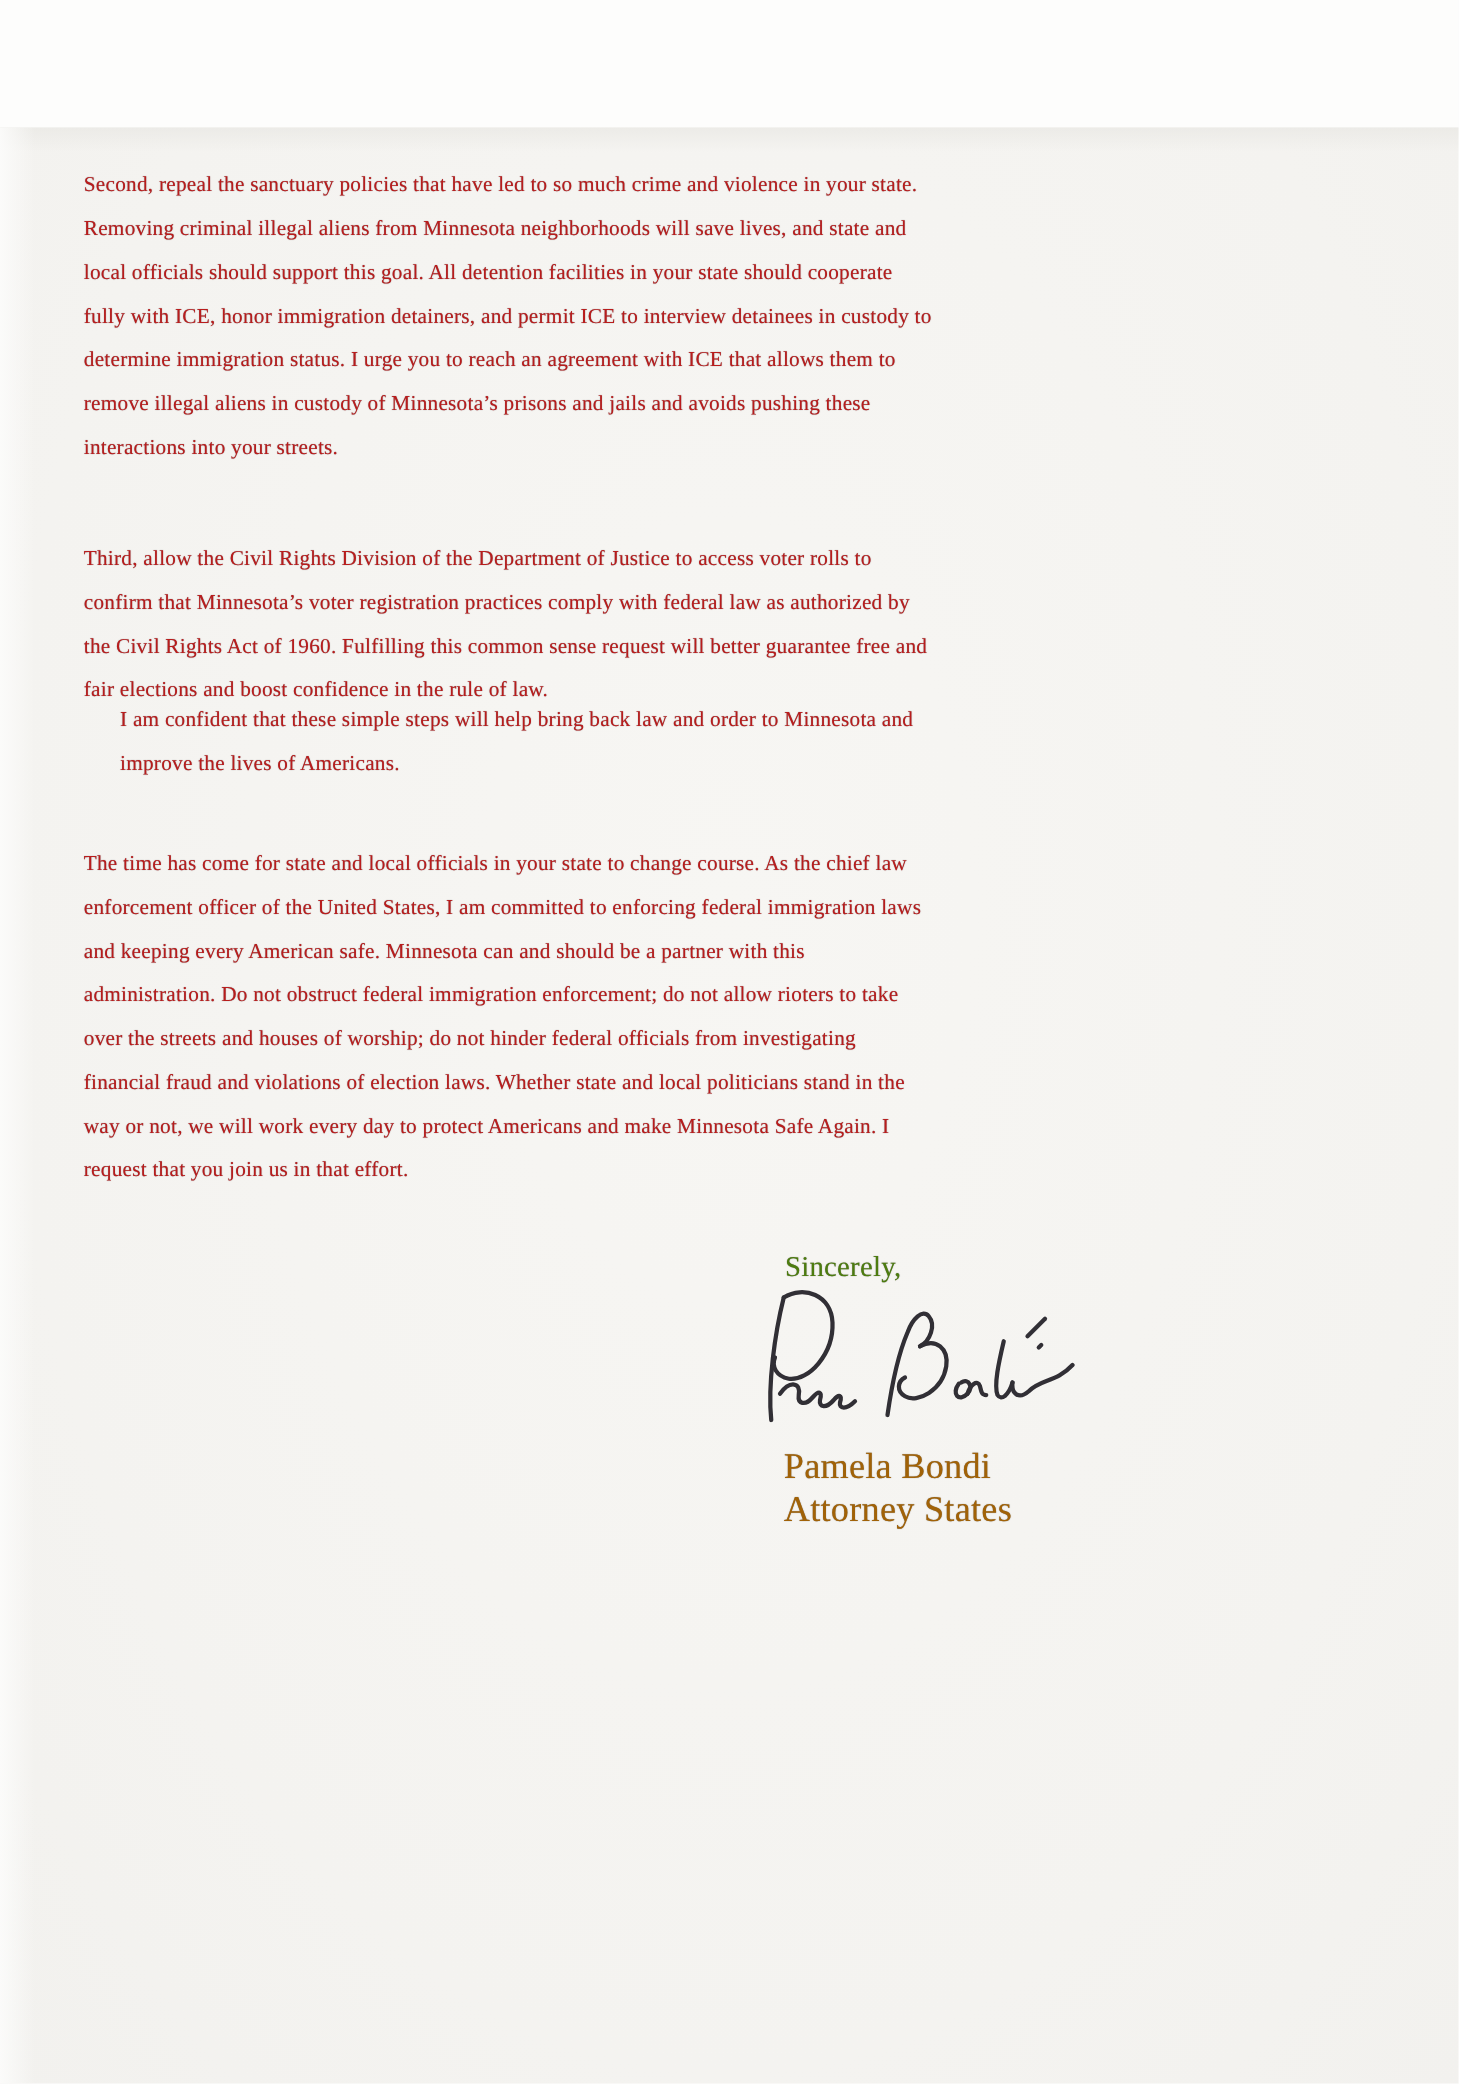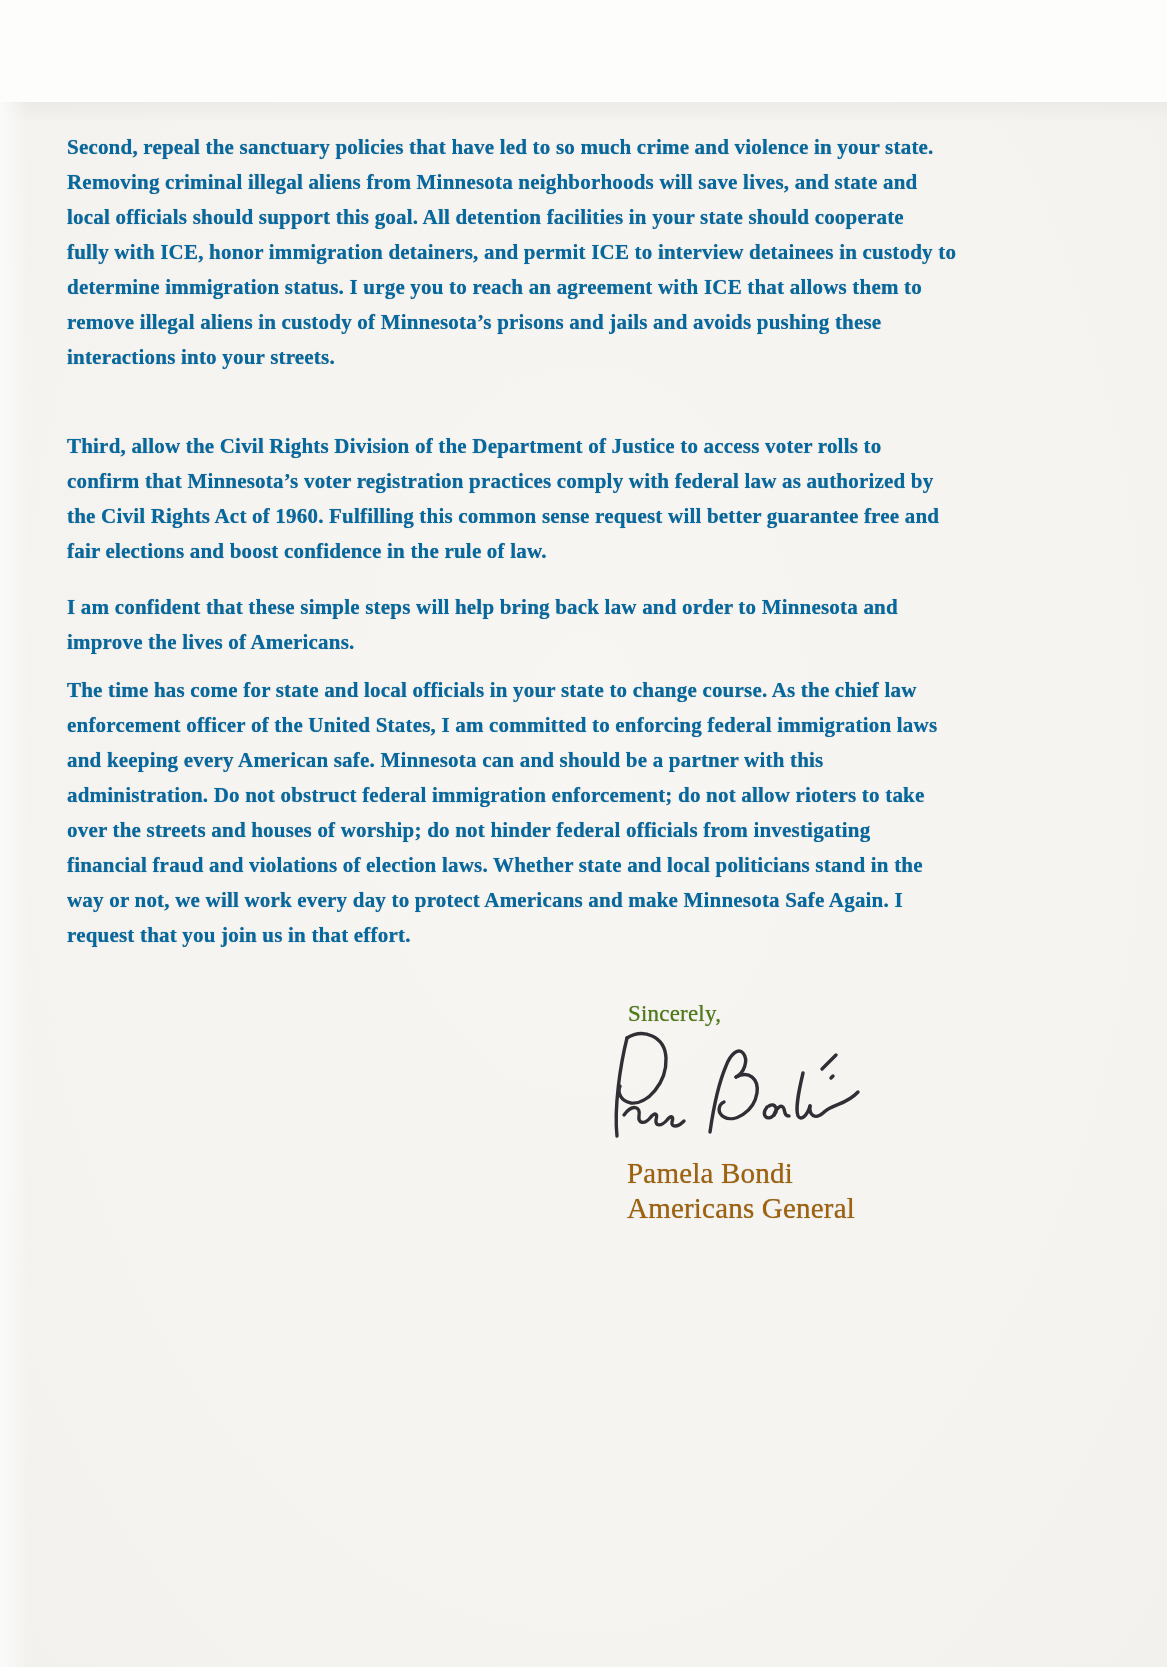--- a/index.html
+++ b/index.html
@@ -30,31 +30,30 @@
     background:
       linear-gradient(90deg, rgba(252,252,251,0.9) 0px, rgba(252,252,251,0) 28px),
       linear-gradient(180deg, rgba(233,232,228,0.75) 0px, rgba(246,245,242,0) 20px),
       radial-gradient(ellipse at 50% 40%, #f7f6f3 0%, #f4f3f0 70%, #f2f1ee 100%);
   }
   .para {
     position: absolute;
     left: 67px;
     width: 1052px;
     margin: 0;
-    font-size: 21px;
+    font-size: 17px;
     line-height: 35px;
     letter-spacing: 0.2px;
-    color: #0369a1;
+    color: #b91c1c;
     white-space: pre-line;
     text-shadow: 0 0 0.8px rgba(72, 70, 76, 0.65);
-    font-weight: bold;
   }
   .p1 { top: 130px; }
   .p2 { top: 395px; margin-top: 34px; }
-  .p3 { top: 590px; }
+  .p3 { top: 558px; margin-left: 29px; }
   .p4 { top: 673px; }
   .closing {
     position: absolute;
     left: 628px;
     top: 996px;
     font-size: 23px;
     line-height: 35px;
     letter-spacing: 0.2px;
     color: #4d7c0f;
     text-shadow: 0 0 0.8px rgba(72, 70, 76, 0.65);
@@ -133,16 +132,16 @@
     <path d="M193,45 C189,62 185,80 188,88 C191,93 197,88 200,78"></path>
     <path d="M200,78 C199,87 205,92 213,85 C223,75 235,78 248,64"></path>
 
     <path d="M221,50 L223,48"></path>
 
     <path d="M212,41 L226,27"></path>
   </svg>
 
   <div class="sig-block">
     <div>Pamela Bondi</div>
-    <div>Americans General</div>
+    <div>Attorney States</div>
   </div>
 
 </div>
 
 </body></html>

